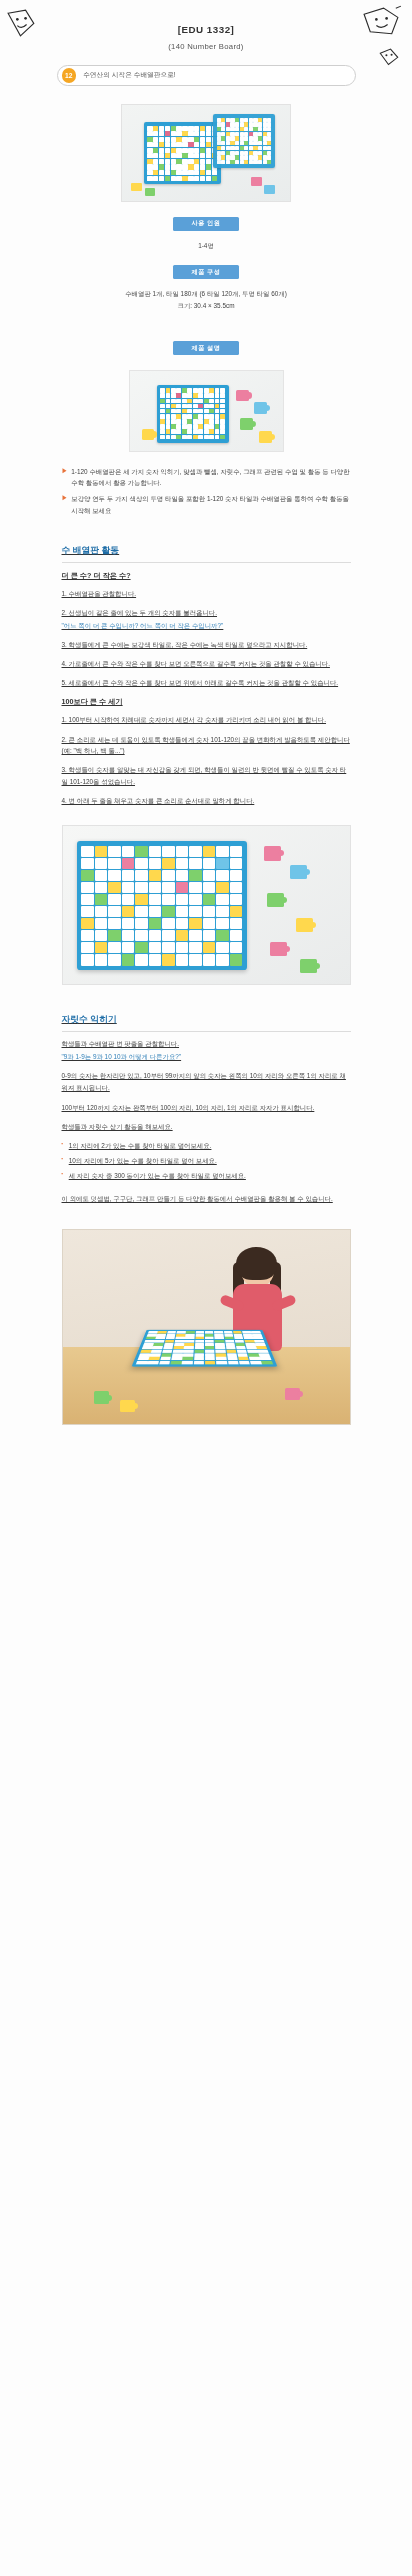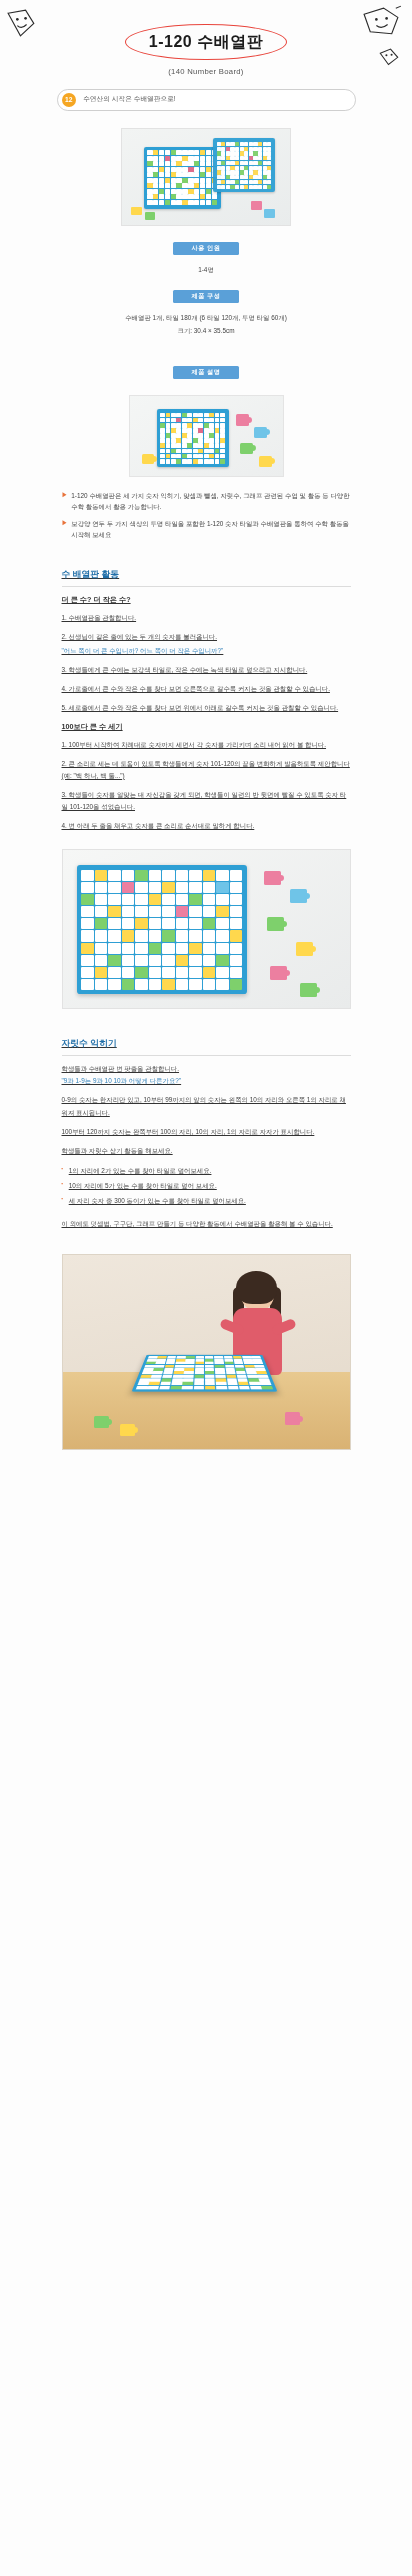--- a/index.html
+++ b/index.html
@@ -362,24 +362,21 @@
   </div>
   <div class="doodle" style="right:11.3px; top:47px;">
     <svg width="24" height="20.6" viewBox="0 0 46 40">
       <path d="M6 12 L26 4 L40 20 L22 34 Z" fill="none" stroke="#2b2b2b" stroke-width="2"></path>
       <circle cx="18" cy="16" r="2" fill="#2b2b2b"></circle>
       <circle cx="28" cy="15" r="2" fill="#2b2b2b"></circle>
     </svg>
   </div>
 
   <div class="header">
-    <div class="title-wrap">
-      <div class="title-oval"></div>
-      <div class="main-title">1-120 수배열판</div>
-    </div>
+    <div class="edu-code">[EDU 1332]</div>
     <div class="sub-title">(140 Number Board)</div>
   </div>
 
   <div class="tagline">
     <div class="badge">12</div>
     <div class="txt">수연산의 시작은 수배열판으로!</div>
   </div>
 
   <div class="photo-block">
     <div class="product-photo">

